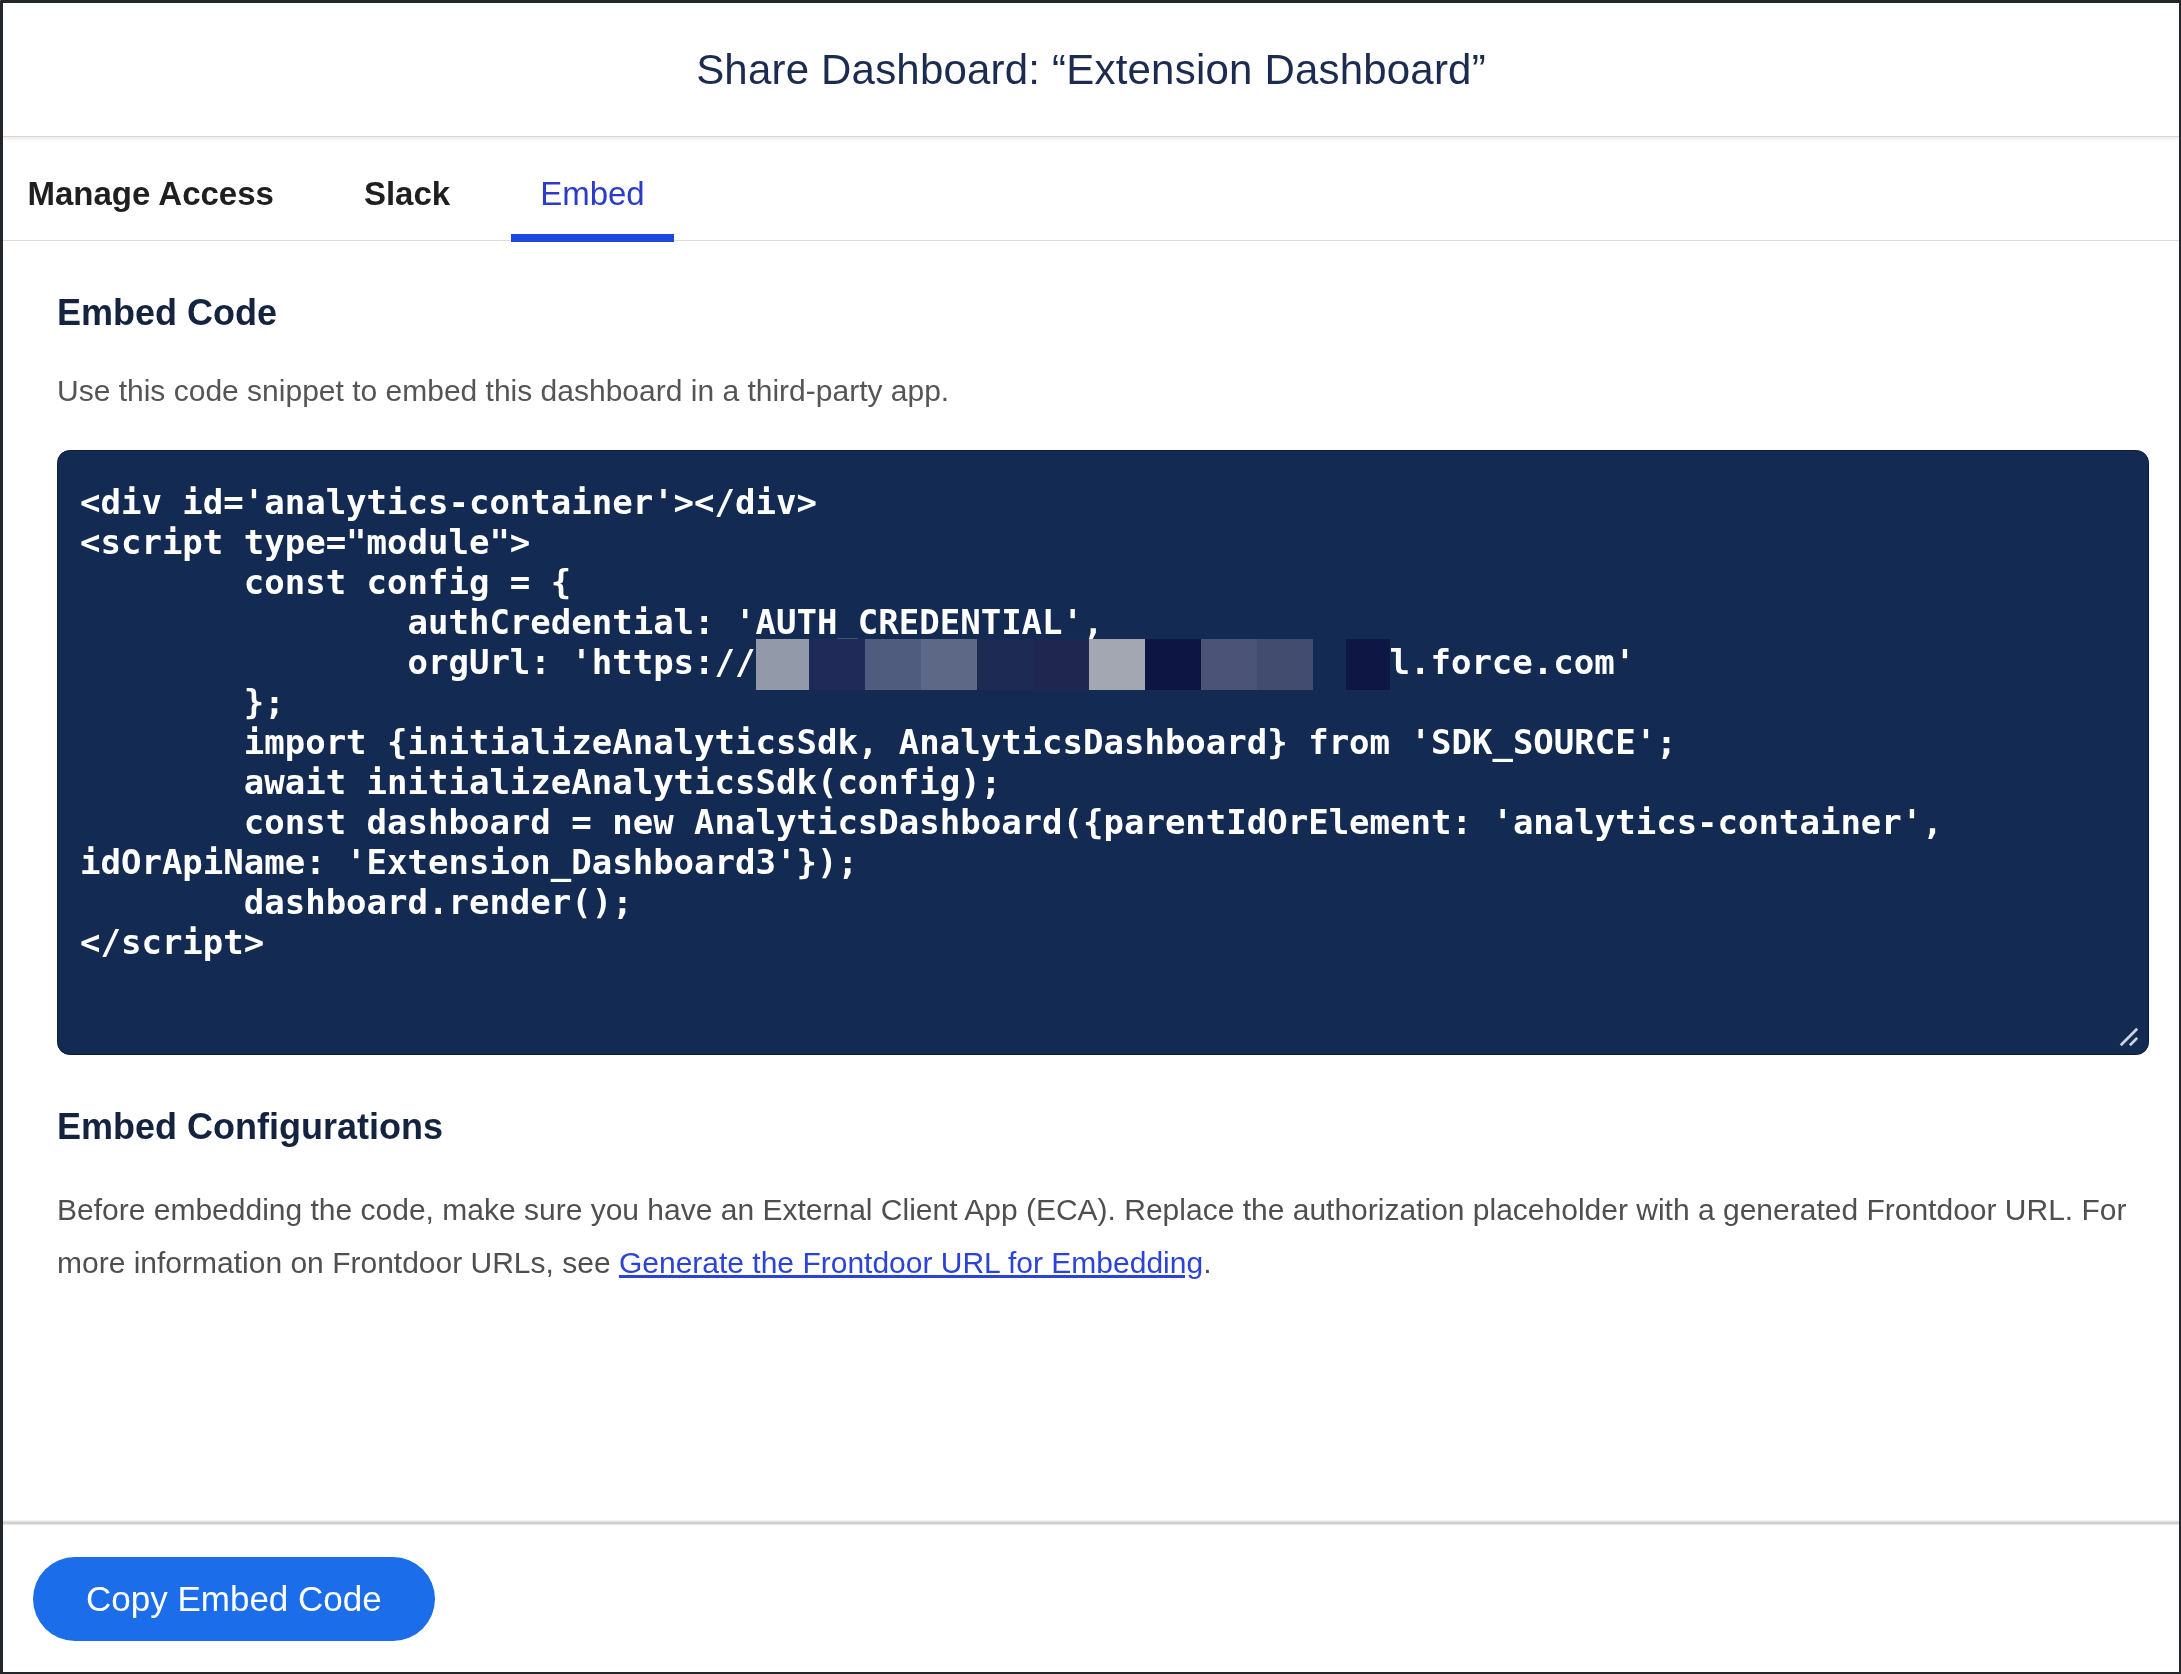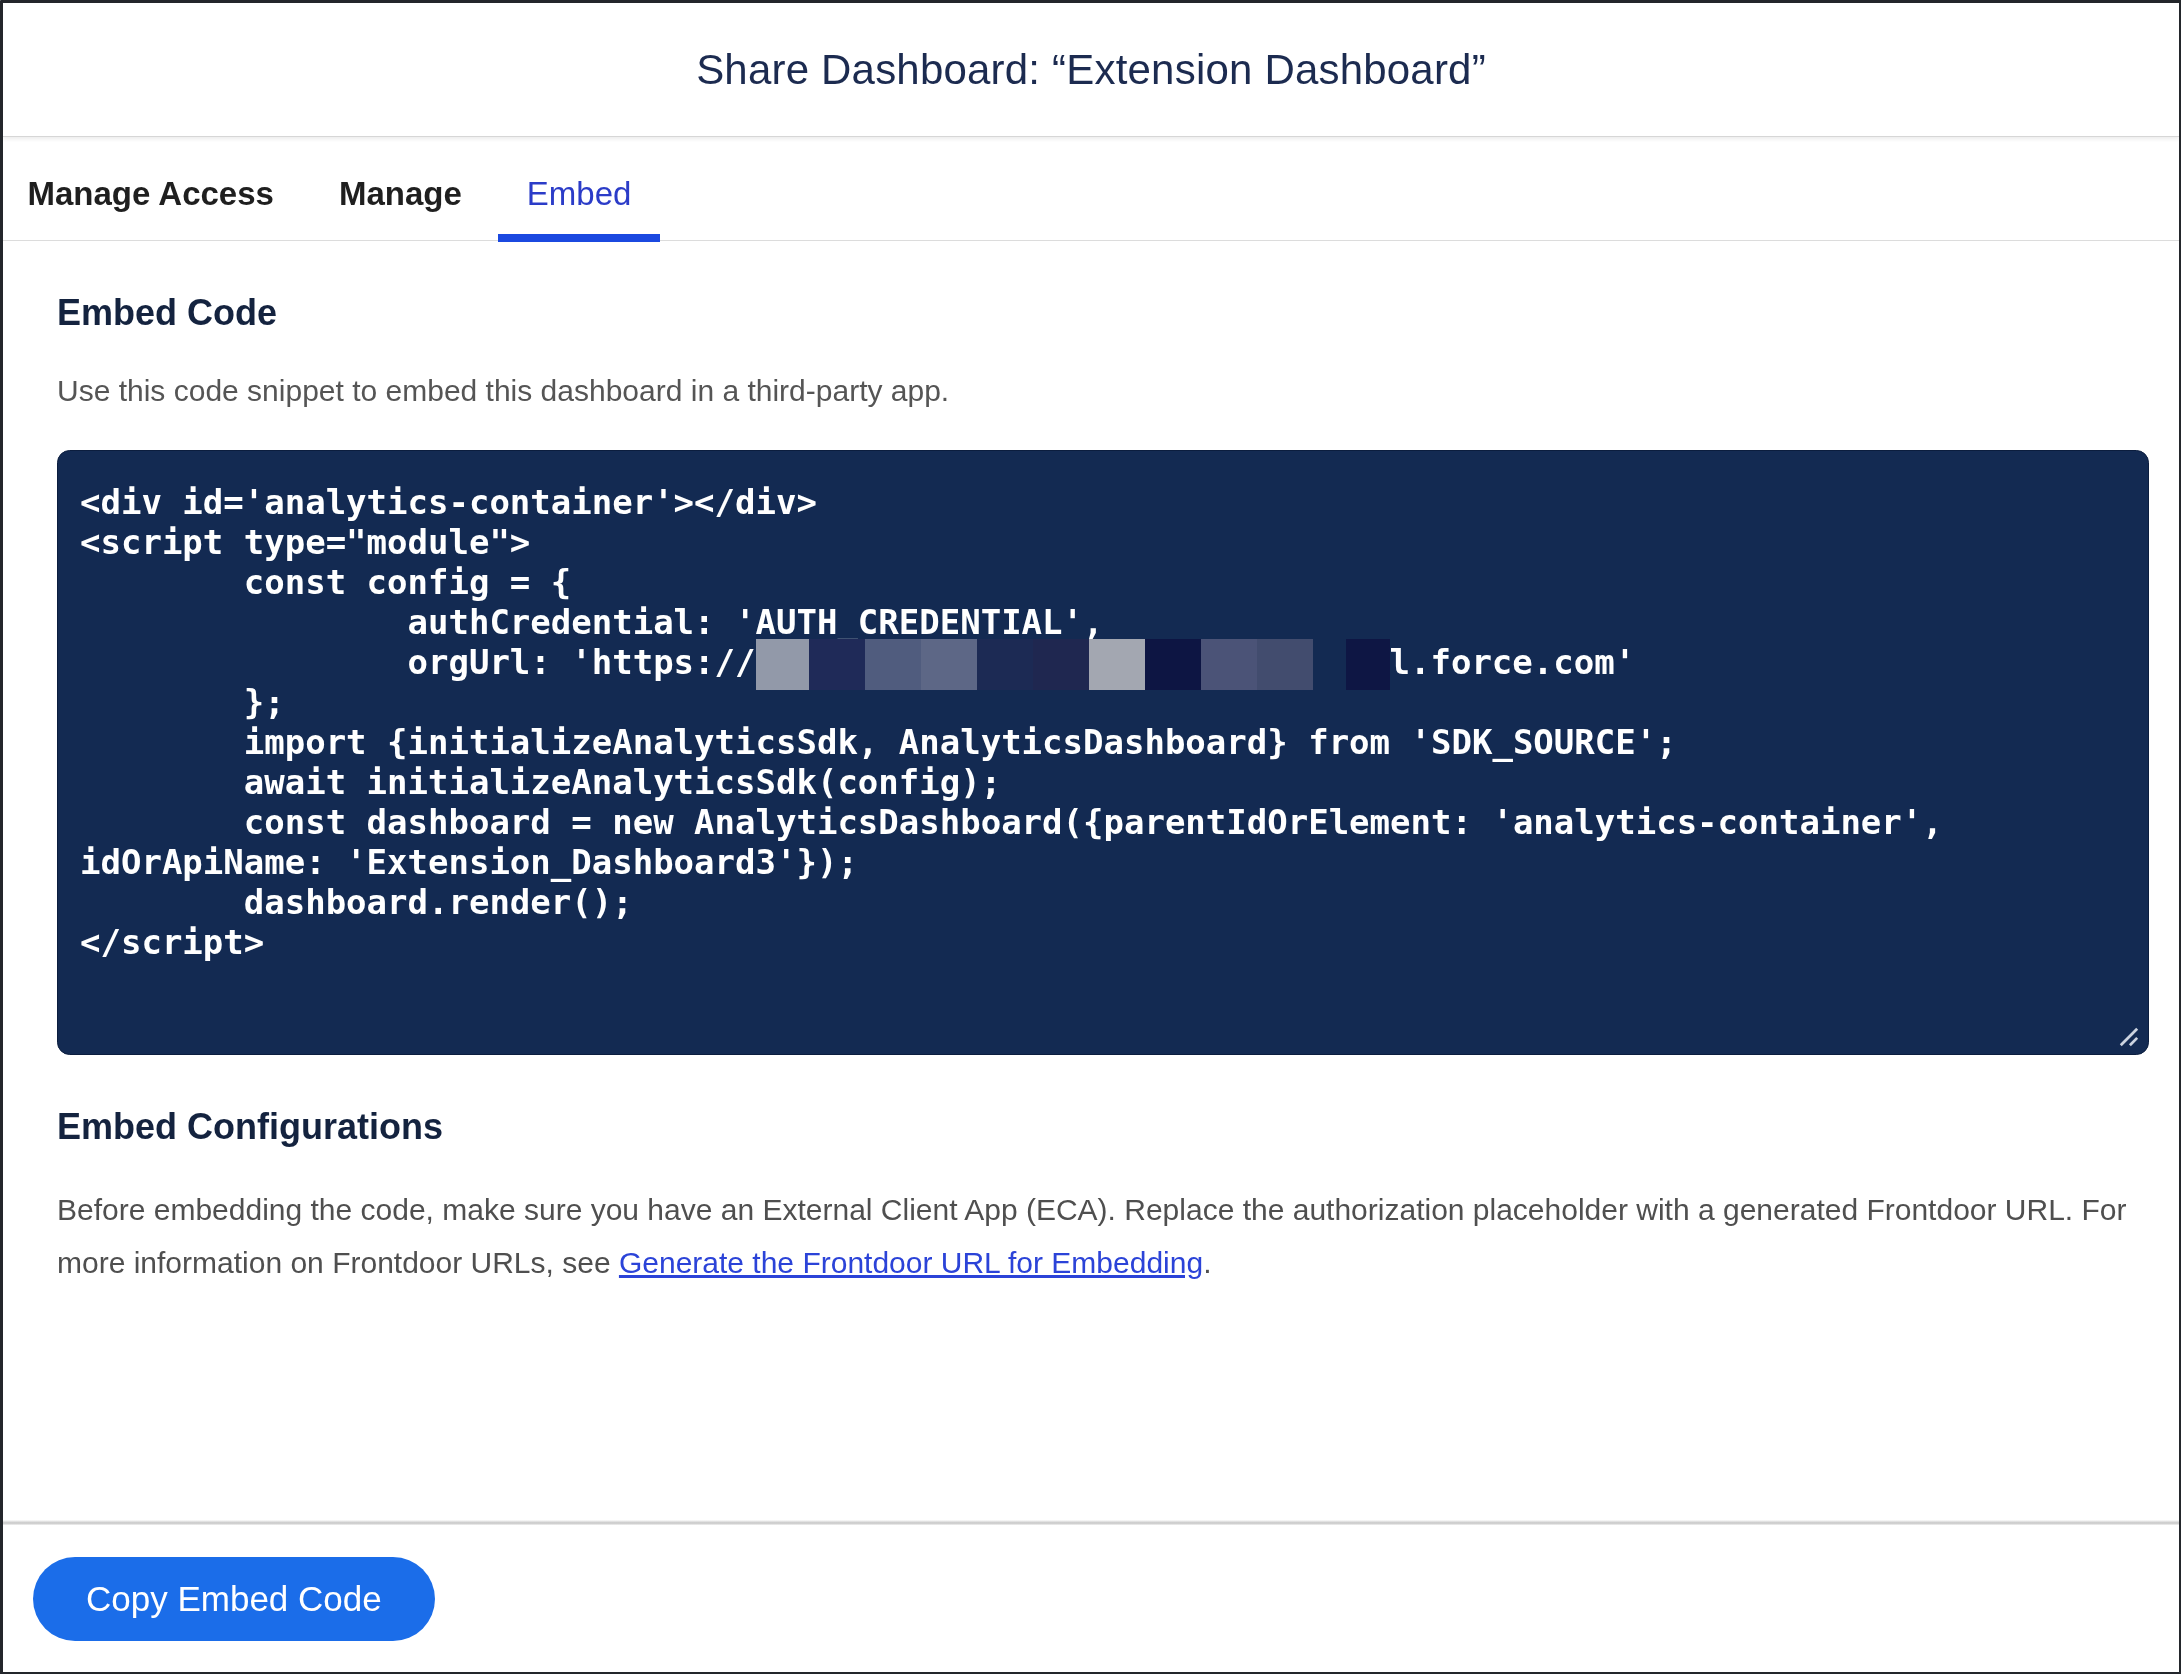--- a/index.html
+++ b/index.html
@@ -4,21 +4,21 @@
 <style>
   html,body{margin:0;padding:0;background:#fff;}
   body{width:2182px;height:1675px;font-family:"Liberation Sans",sans-serif;overflow:hidden;}
   .modal{box-sizing:border-box;width:2182px;height:1675px;background:#fff;border:3.6px solid #23262b;border-radius:1px;display:flex;flex-direction:column;position:relative;overflow:hidden;}
 
   
   .hdr{height:133px;flex:0 0 auto;display:flex;align-items:center;justify-content:center;border-bottom:0.9px solid #d6d6d6;box-shadow:0 2.7px 3.6px rgba(0,0,0,.07);position:relative;z-index:2;}
   .hdr h1{margin:0;font-size:42px;font-weight:400;color:#1c2b50;letter-spacing:0.2px;}
 
   
-  .tabs{flex:0 0 auto;display:flex;gap:65px;padding:38px 0 0 24.5px;border-bottom:1.8px solid #dcdcdc;position:relative;}
+  .tabs{flex:0 0 auto;display:flex;gap:90px;padding:38px 0 0 24.5px;border-bottom:1.8px solid #dcdcdc;position:relative;}
   .tab{font-size:33px;font-weight:600;color:#1f1f1f;padding-bottom:27px;position:relative;cursor:pointer;}
   .tab.active{color:#2b3cc8;font-weight:400;}
   .tab.active::after{content:"";position:absolute;left:-29px;right:-29px;bottom:-1.8px;height:8.2px;background:#1b49e0;}
 
   
   .main{flex:1 1 auto;padding:0 30px;margin-left:24px;}
   .sec-h{font-size:36px;font-weight:700;color:#14233f;margin:51px 0 0;}
   .desc{font-size:30px;color:#555;margin:40px 0 0;}
 
   .codewrap{box-sizing:border-box;margin-top:42px;height:605px;background:#132a52;border:1.8px solid #0b1d3e;border-radius:12.7px;padding:31px 9px 9px 22px;position:relative;overflow:hidden;}
@@ -44,21 +44,21 @@
 <body>
 
 <div class="modal">
 
   <div class="hdr">
     <h1>Share Dashboard: “Extension Dashboard”</h1>
   </div>
 
   <div class="tabs">
     <div class="tab">Manage Access</div>
-    <div class="tab">Manage</div>
+    <div class="tab">Slack</div>
     <div class="tab active">Embed</div>
   </div>
 
   <div class="main">
     <h2 class="sec-h">Embed Code</h2>
     <p class="desc">Use this code snippet to embed this dashboard in a third-party app.</p>
 
     <div class="codewrap">
       <pre class="code"><div class="code-line">&lt;div id='analytics-container'&gt;&lt;/div&gt;</div><div class="code-line">&lt;script type="module"&gt;</div><div class="code-line">        const config = {</div><div class="code-line">                authCredential: 'AUTH_CREDENTIAL',</div><div class="code-line">                orgUrl: 'https://<span class="redact"><span class="redact-block" style="width: 53px; background: rgb(146, 153, 169);"></span><span class="redact-block" style="width: 56px; background: rgb(31, 42, 88);"></span><span class="redact-block" style="width: 56px; background: rgb(80, 92, 126);"></span><span class="redact-block" style="width: 56px; background: rgb(93, 103, 134);"></span><span class="redact-block" style="width: 56px; background: rgb(28, 42, 84);"></span><span class="redact-block" style="width: 56px; background: rgb(31, 39, 80);"></span><span class="redact-block" style="width: 56px; background: rgb(163, 167, 177);"></span><span class="redact-block" style="width: 56px; background: rgb(13, 21, 67);"></span><span class="redact-block" style="width: 56px; background: rgb(75, 83, 119);"></span><span class="redact-block" style="width: 56px; background: rgb(66, 76, 110);"></span><span class="redact-block" style="width: 33px; background: transparent;"></span><span class="redact-block" style="width: 44px; background: rgb(14, 22, 68);"></span></span>l.force.com'</div><div class="code-line">        };</div><div class="code-line">        import {initializeAnalyticsSdk, AnalyticsDashboard} from 'SDK_SOURCE';</div><div class="code-line">        await initializeAnalyticsSdk(config);</div><div class="code-line">        const dashboard = new AnalyticsDashboard({parentIdOrElement: 'analytics-container',</div><div class="code-line">idOrApiName: 'Extension_Dashboard3'});</div><div class="code-line">        dashboard.render();</div><div class="code-line">&lt;/script&gt;</div></pre>
       <svg class="grip" width="31" height="31" viewBox="0 0 34 34">

